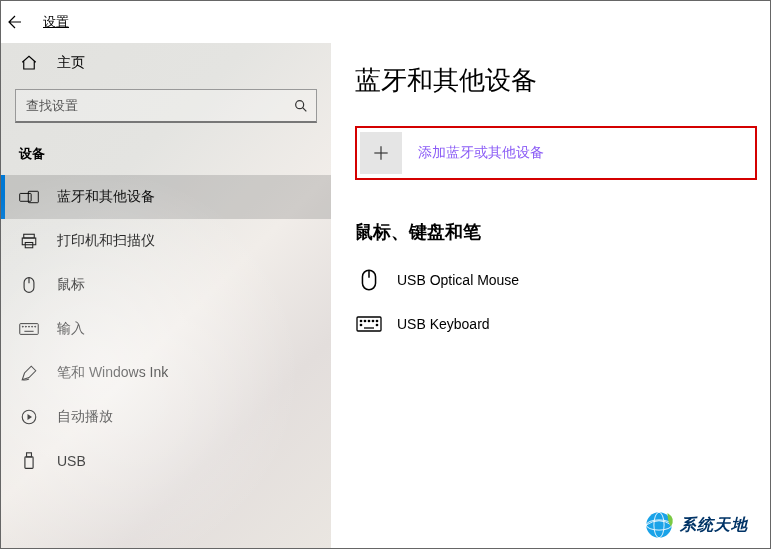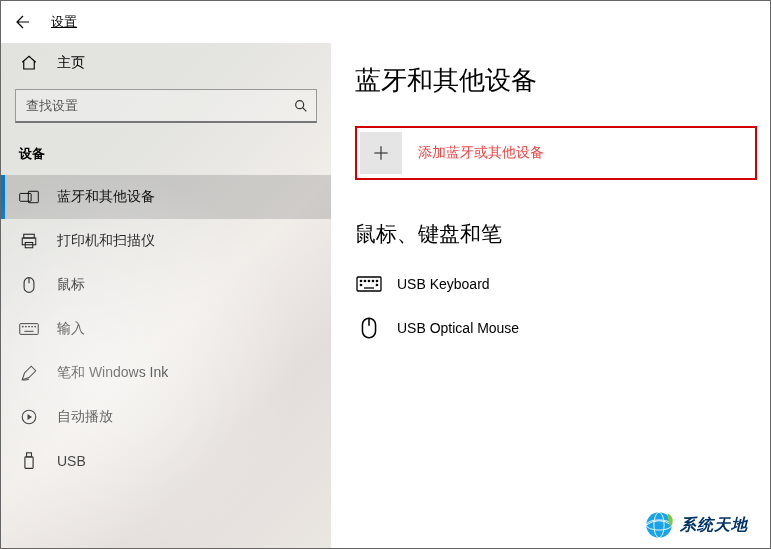--- a/index.html
+++ b/index.html
@@ -1,20 +1,20 @@
 <!DOCTYPE html>
 <html><head>
 <meta charset="utf-8">
 <style>
   * { box-sizing: border-box; margin: 0; padding: 0; }
   html, body { width: 771px; height: 549px; font-family: "Microsoft YaHei", "Segoe UI", sans-serif; background: #fff; overflow: hidden; }
   body { border: 1px solid #666; position: relative; }
 
   
-  .topbar { height: 42px; display: flex; align-items: center; padding-left: 8px; text-decoration: underline; }
+  .topbar { height: 42px; display: flex; align-items: center; padding-left: 0; text-decoration: underline; }
   .topbar .back { width: 28px; height: 28px; display: flex; align-items: center; justify-content: center; cursor: pointer; }
   .topbar .title { font-size: 13px; margin-left: 14px; color: #000; }
 
   
   .sidebar { position: absolute; left: 0; top: 42px; bottom: 0; width: 330px; background: linear-gradient(135deg, #e2e2df 0%, #e4e4e1 30%, #f1ede9 55%, #e3dedc 75%, #eae6e1 100%); }
   .sidebar::after { content:""; position:absolute; left:0; top:0; bottom:0; width:100%; background: radial-gradient(circle at 30% 65%, rgba(255,255,255,0.5), rgba(0,0,0,0) 50%); pointer-events:none; }
   .home-row { display: flex; align-items: center; height: 40px; padding-left: 18px; cursor: pointer; }
   .home-row .icon { width: 20px; display:flex; align-items:center; justify-content:center; }
   .home-row .label { font-size: 14px; margin-left: 18px; color:#000; }
 
@@ -32,23 +32,23 @@
   .nav-item.active { background: rgba(120,120,120,0.28); }
   .nav-item.active::before { content:""; position:absolute; left:0; top:0; bottom:0; width:4px; background:#0078d4; }
 
   
   .main { position: absolute; left: 330px; right: 0; top: 42px; bottom: 0; padding: 20px 0 0 24px; }
   .page-heading { font-size: 26px; font-weight: 400; color:#000; margin-bottom: 28px; }
 
   .add-row { border: 2px solid #d40000; padding: 3px; width: 402px; }
   .add-row-inner { display:flex; align-items:center; height: 44px; }
   .plus-tile { width: 42px; height: 42px; background: #e5e5e5; display:flex; align-items:center; justify-content:center; }
-  .add-label { font-size: 14px; margin-left: 16px; color:#ef4444; }
-
-  .subheading { font-size: 21px; font-weight: 400; color:#000; margin-top: 40px; margin-bottom: 14px; }
+  .add-label { font-size: 14px; margin-left: 16px; color:#8b5cf6; }
+
+  .subheading { font-size: 18px; font-weight: 700; color:#000; margin-top: 40px; margin-bottom: 14px; }
 
   .device-row { display:flex; align-items:center; height: 44px; cursor: pointer; }
   .device-row .dicon { width: 28px; height:28px; display:flex; align-items:center; justify-content:center; }
   .device-row .dlabel { font-size: 14px; margin-left: 14px; color:#000; }
 
   
   .watermark { position:absolute; right:22px; bottom:6px; display:flex; align-items:center; }
   .watermark .globe { width:34px; height:34px; }
   .watermark .txt { font-size:16px; font-weight:700; font-style:italic; color:#036; margin-left:4px; letter-spacing:1px; }
 
@@ -171,48 +171,48 @@
         <svg width="20" height="20" viewBox="0 0 24 24" stroke="#333" stroke-width="1.4">
             <line x1="12" y1="4" x2="12" y2="20"></line>
             <line x1="4" y1="12" x2="20" y2="12"></line>
           </svg>
       </div>
       <span class="add-label">添加蓝牙或其他设备</span>
     </div>
   </div>
 
   <h2 class="subheading">鼠标、键盘和笔</h2>
+
+  <div class="device-row">
+    <span class="dicon">
+      <svg width="18" height="24" viewBox="0 0 16 22" fill="none" stroke="#000" stroke-width="1.4">
+          <rect x="2" y="2" width="12" height="18" rx="6"></rect>
+          <line x1="8" y1="2" x2="8" y2="9"></line>
+        </svg>
+    </span>
+    <span class="dlabel">USB Optical Mouse</span>
+  </div>
 
   <div class="device-row">
     <span class="dicon">
       <svg width="26" height="18" viewBox="0 0 26 16" fill="none" stroke="#000" stroke-width="1.3">
           <rect x="1" y="1" width="24" height="14" rx="1"></rect>
           <circle cx="5" cy="5" r="0.7" fill="#000"></circle>
           <circle cx="9" cy="5" r="0.7" fill="#000"></circle>
           <circle cx="13" cy="5" r="0.7" fill="#000"></circle>
           <circle cx="17" cy="5" r="0.7" fill="#000"></circle>
           <circle cx="21" cy="5" r="0.7" fill="#000"></circle>
           <circle cx="5" cy="9" r="0.7" fill="#000"></circle>
           <circle cx="21" cy="9" r="0.7" fill="#000"></circle>
           <line x1="8" y1="12" x2="18" y2="12"></line>
         </svg>
     </span>
     <span class="dlabel">USB Keyboard</span>
   </div>
 
-  <div class="device-row">
-    <span class="dicon">
-      <svg width="18" height="24" viewBox="0 0 16 22" fill="none" stroke="#000" stroke-width="1.4">
-          <rect x="2" y="2" width="12" height="18" rx="6"></rect>
-          <line x1="8" y1="2" x2="8" y2="9"></line>
-        </svg>
-    </span>
-    <span class="dlabel">USB Optical Mouse</span>
-  </div>
-
 
 
 </div>
 
 <div class="watermark">
   <svg class="globe" viewBox="0 0 40 40">
     <circle cx="20" cy="20" r="15" fill="#1aa3e8"></circle>
     <ellipse cx="20" cy="20" rx="15" ry="6" fill="none" stroke="#fff" stroke-width="1"></ellipse>
     <ellipse cx="20" cy="20" rx="6" ry="15" fill="none" stroke="#fff" stroke-width="1"></ellipse>
     <path d="M5 20 Q20 10 35 20" fill="none" stroke="#fff" stroke-width="1"></path>

